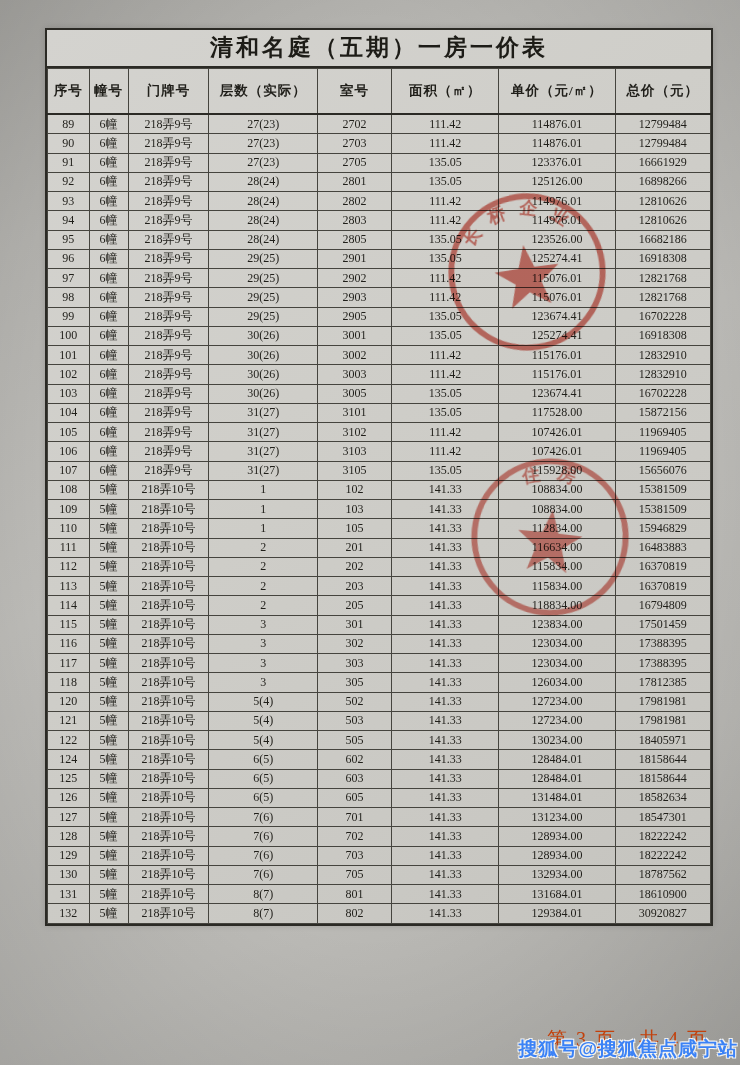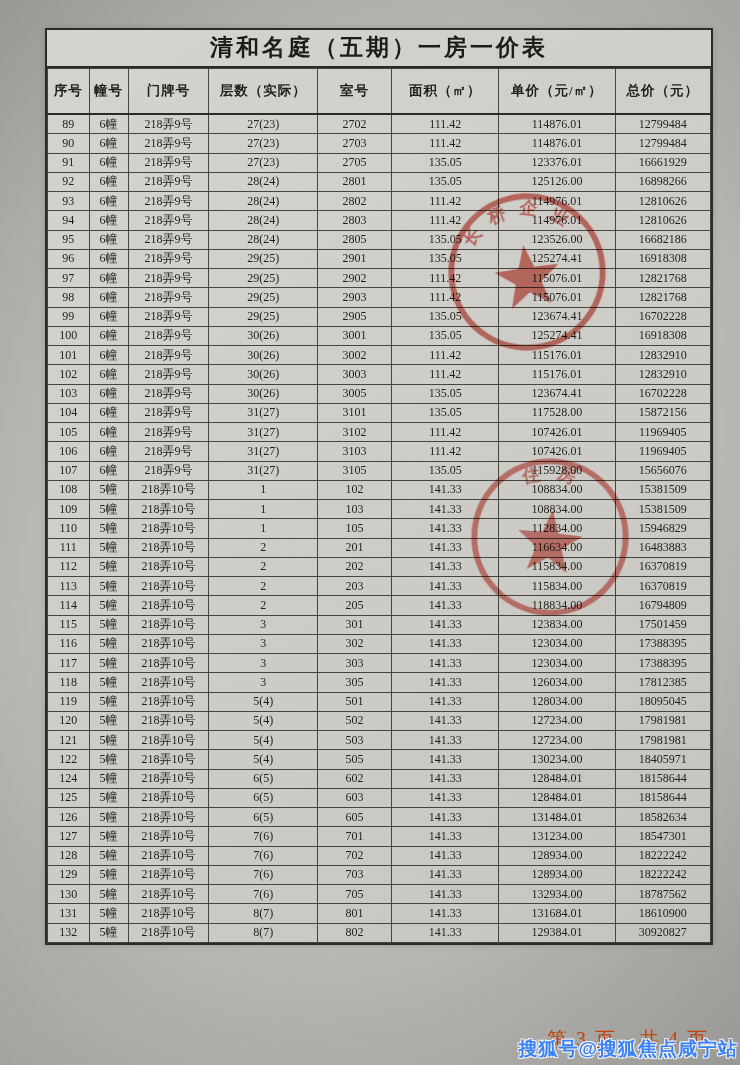--- a/index.html
+++ b/index.html
@@ -371,30 +371,20 @@
           <td>118</td>
           <td>5幢</td>
           <td>218弄10号</td>
           <td>3</td>
           <td>305</td>
           <td>141.33</td>
           <td>126034.00</td>
           <td>17812385</td>
         </tr>
         <tr>
-          <td>119</td>
-          <td>5幢</td>
-          <td>218弄10号</td>
-          <td>5(4)</td>
-          <td>501</td>
-          <td>141.33</td>
-          <td>128034.00</td>
-          <td>18095045</td>
-        </tr>
-        <tr>
           <td>120</td>
           <td>5幢</td>
           <td>218弄10号</td>
           <td>5(4)</td>
           <td>502</td>
           <td>141.33</td>
           <td>127234.00</td>
           <td>17981981</td>
         </tr>
         <tr>

